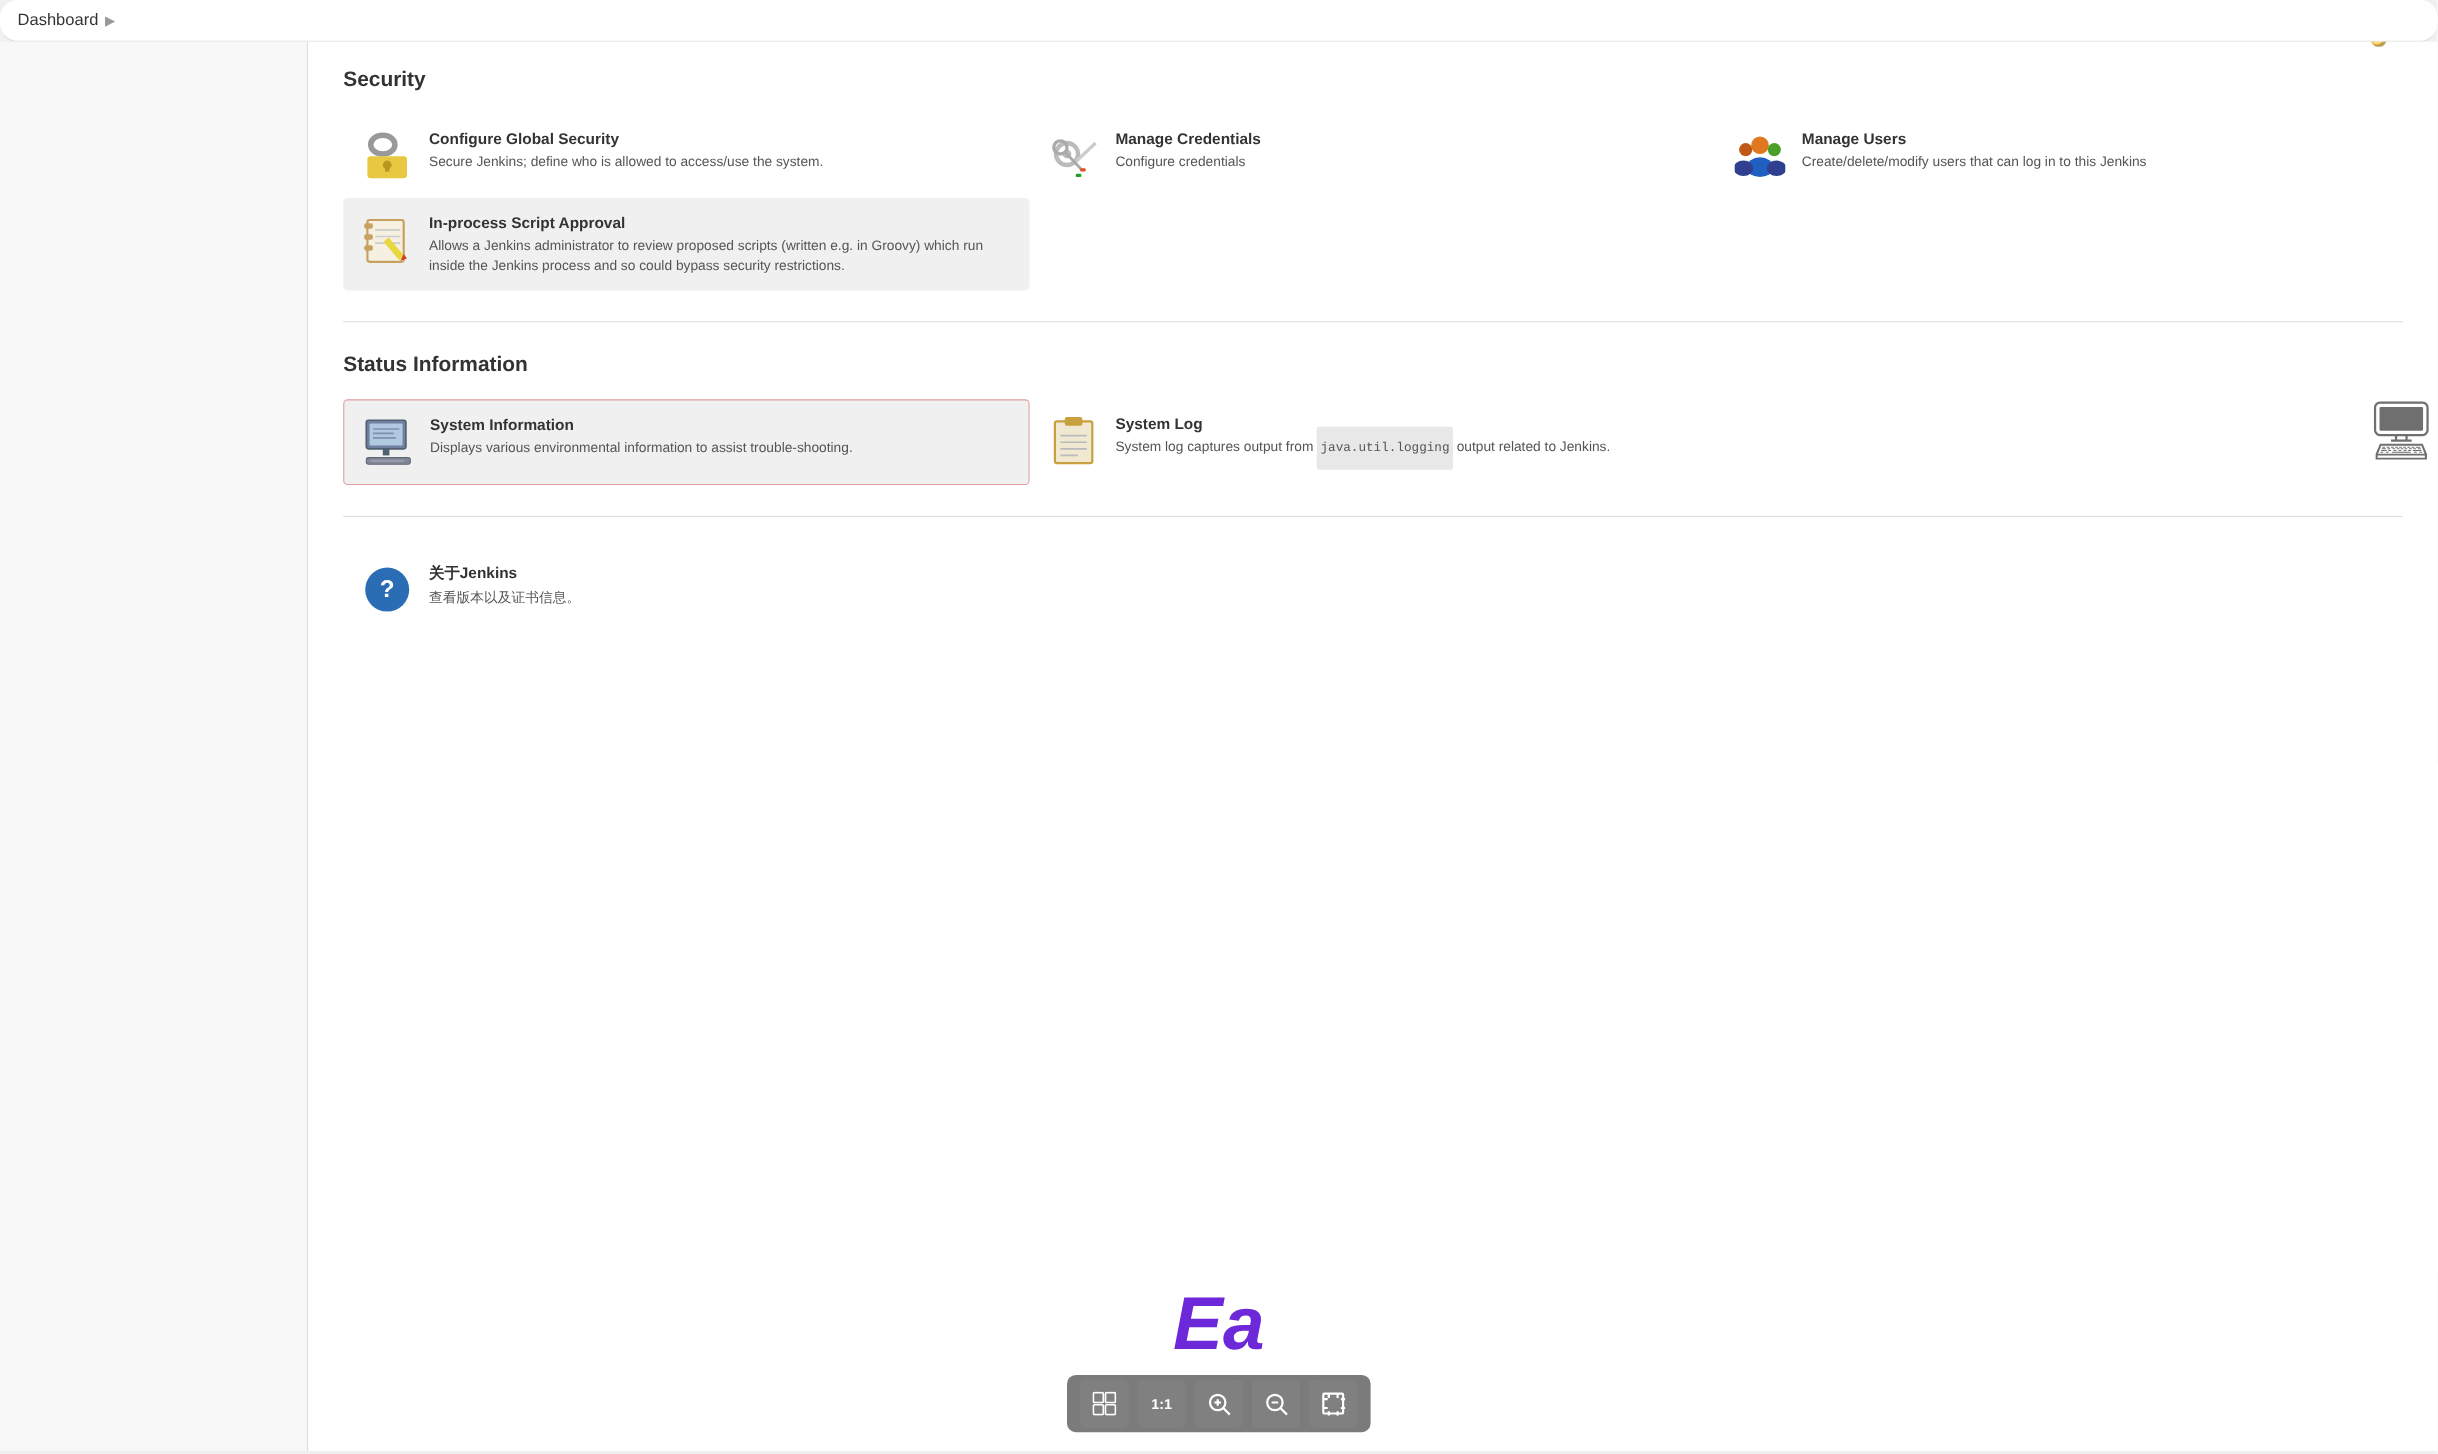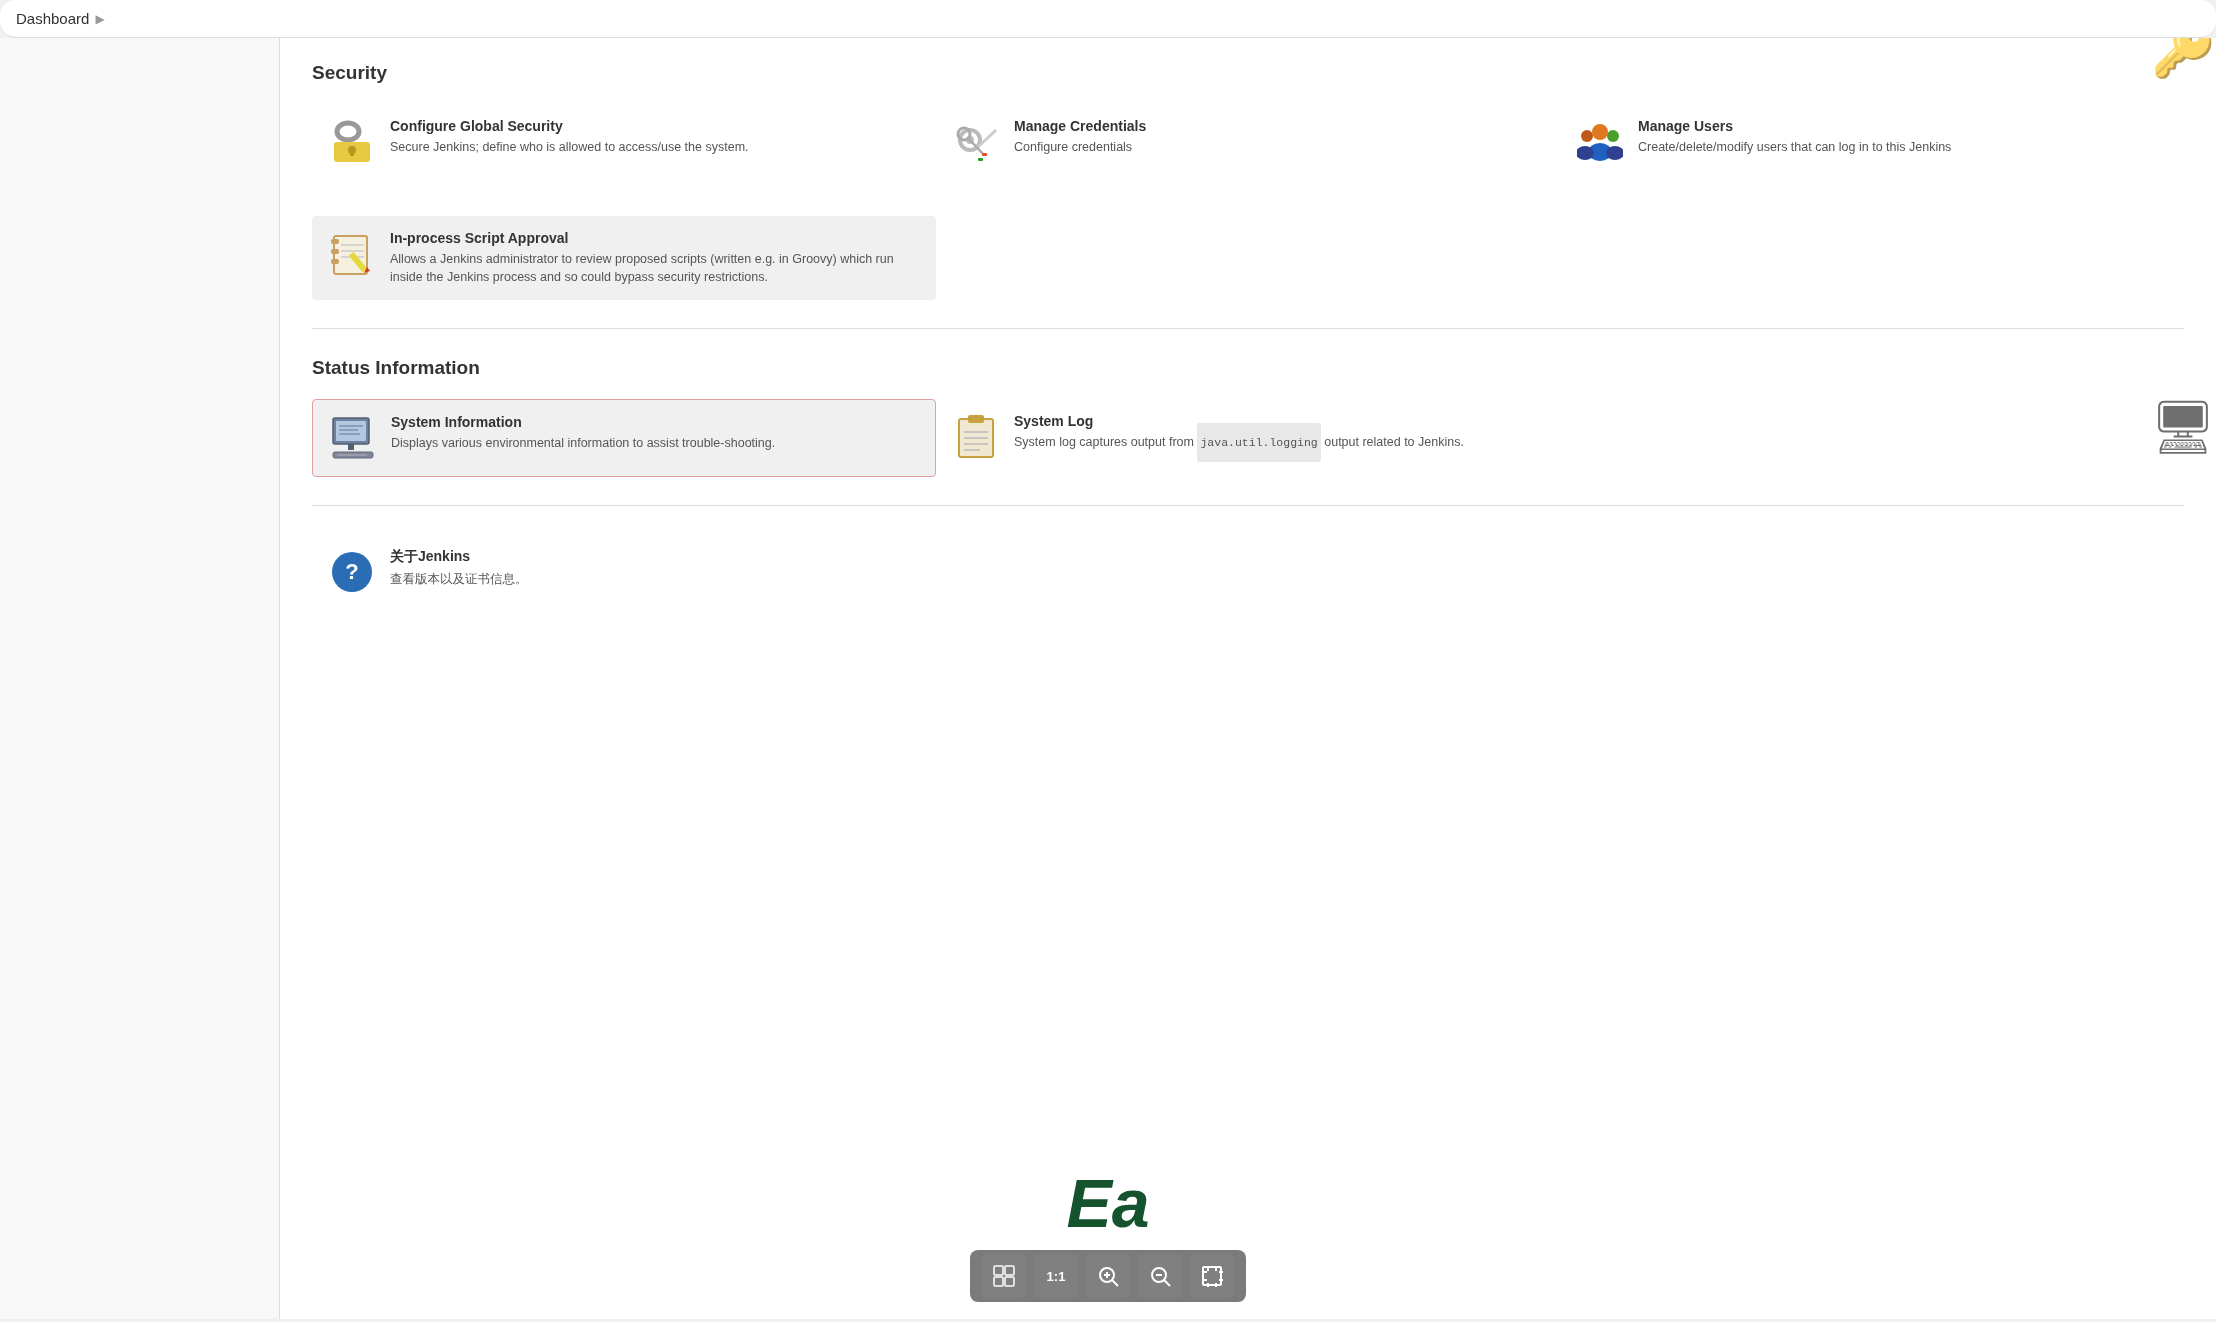--- a/index.html
+++ b/index.html
@@ -67,21 +67,20 @@
       cursor: pointer;
       border-radius: 4px;
       transition: background 0.1s;
     }
     .item-card.highlighted {
       background: #f0f0f0;
       border: 1.5px solid #e0a0a0;
     }
     .item-card.script-approval {
       background: #f0f0f0;
-      margin-top: 36px;
     }
     .item-icon {
       width: 48px;
       height: 48px;
       flex-shrink: 0;
       display: flex;
       align-items: center;
       justify-content: center;
     }
     .item-text-block {
@@ -361,13 +360,13 @@
       <line x1="7" y1="18" x2="7" y2="22"></line>
       <line x1="15" y1="18" x2="15" y2="22"></line>
       <line x1="2" y1="7" x2="6" y2="7"></line>
       <line x1="2" y1="15" x2="6" y2="15"></line>
       <line x1="18" y1="7" x2="22" y2="7"></line>
       <line x1="18" y1="15" x2="22" y2="15"></line>
     </svg>
   </button>
 </div>
 
-<div style="position:fixed; bottom:80px; left:50%; transform:translateX(-50%); font-size:68px; font-style:italic; font-weight:bold; color:#14532d; pointer-events:none; user-select:none; z-index:0;">Ea</div>
+<div style="position:fixed; bottom:80px; left:50%; transform:translateX(-50%); font-size:68px; font-style:italic; font-weight:bold; color:#6d28d9; pointer-events:none; user-select:none; z-index:0;">Ea</div>
 
 </body></html>

